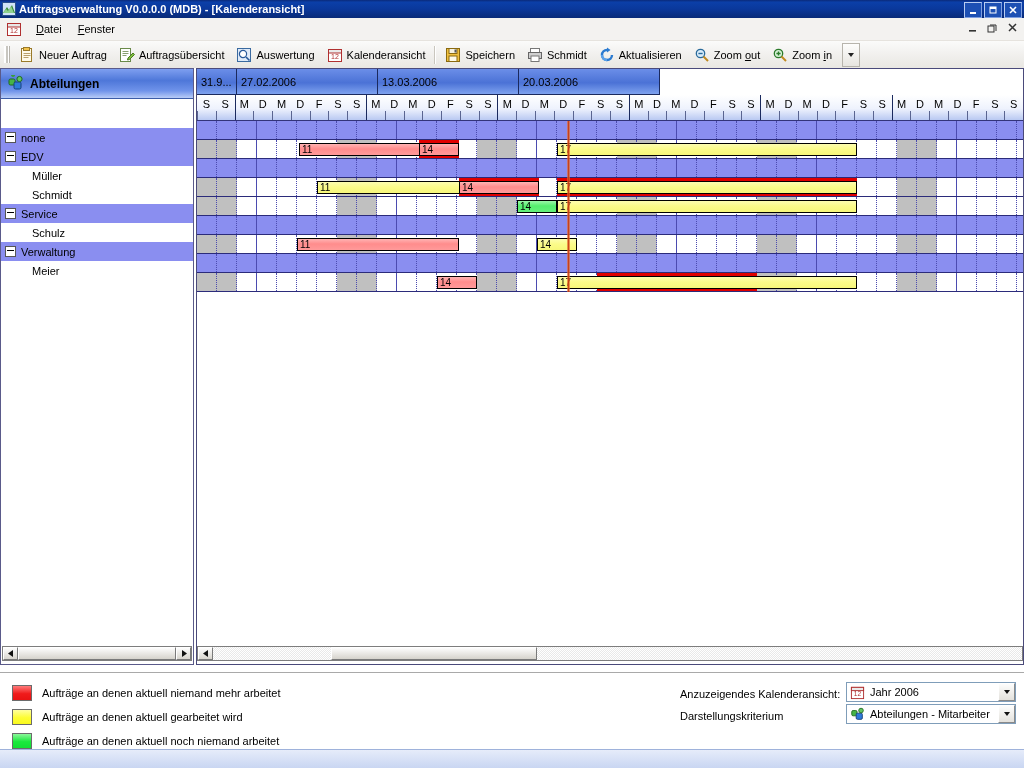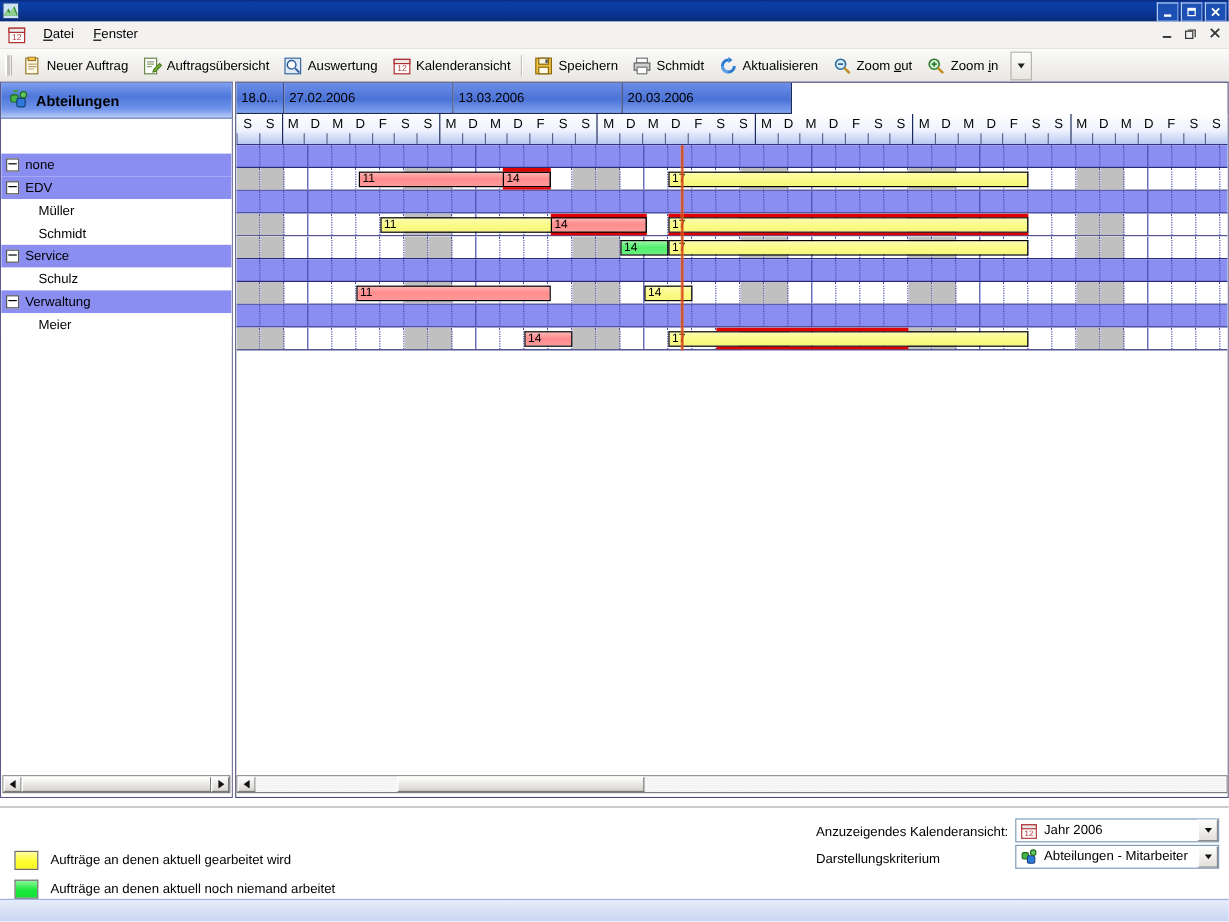--- a/index.html
+++ b/index.html
@@ -157,20 +157,21 @@
 <div class="app">
 
   <div class="titlebar">
     <span class="tb-icon">
       <svg width="14" height="14" viewBox="0 0 14 14">
         <rect x="0.5" y="0.5" width="13" height="13" fill="#cfe3f7" stroke="#2a4f8a"></rect>
         <path d="M1 11 L5 5 L7 8 L10 3 L13 11 Z" fill="#3a8f3a"></path>
         <path d="M1 11 L4 7 L6 9 L9 4 L12 11 Z" fill="#8fd08f"></path>
       </svg>
     </span>
+    <span class="tb-text">Auftragsverwaltung V0.0.0.0 (MDB) - [Kalenderansicht]</span>
     <span class="win-btns">
       <span class="win-btn">
         <svg width="10" height="10">
             <rect x="2" y="7" width="6" height="2" fill="#fff"></rect>
           </svg>
       </span>
       <span class="win-btn">
         <svg width="10" height="10">
             <rect x="2" y="2" width="6" height="6" fill="none" stroke="#fff" stroke-width="1"></rect>
             <rect x="2" y="2" width="6" height="2" fill="#fff"></rect>
@@ -385,21 +386,21 @@
       <span class="sb-btn">
         <svg width="6" height="7">
             <path d="M1 0 L1 7 L6 3.5 Z" fill="#111"></path>
           </svg>
       </span>
     </div>
 
     <div class="gantt">
 
       <div class="g-weeks">
-        <div class="g-week" style="width:40px">18.0...</div>
+        <div class="g-week" style="width:40px">31.9...</div>
         <div class="g-week" style="width:141px">27.02.2006</div>
         <div class="g-week" style="width:141px">13.03.2006</div>
         <div class="g-week" style="width:141px">20.03.2006</div>
       </div>
 
       <div class="g-days" id="dayrow">
           <div class="g-day" style="width: 20px;">S</div>
           <div class="g-day" style="width: 20px;">S</div>
           <div class="g-day wsep" style="width: 20px;">M</div>
           <div class="g-day" style="width: 20px;">D</div>
@@ -872,20 +873,24 @@
         <svg width="6" height="7">
             <path d="M5 0 L5 7 L0 3.5 Z" fill="#111"></path>
           </svg>
       </span>
       <span class="sb-track" style="background:repeating-conic-gradient(#e9e9e9 0% 25%, #ffffff 0% 50%) 0 0/2px 2px;position:relative;">
         <span class="sb-thumb" style="position:absolute;left:118px;top:0;height:100%;width:206px;"></span>
       </span>
     </div>
 
     <div class="legend">
+      <div class="leg-item" style="top:12px">
+        <span class="sw red"></span>
+        <span>Aufträge an denen aktuell niemand mehr arbeitet</span>
+      </div>
       <div class="leg-item" style="top:36px">
         <span class="sw yellow"></span>
         <span>Aufträge an denen aktuell gearbeitet wird</span>
       </div>
       <div class="leg-item" style="top:60px">
         <span class="sw green"></span>
         <span>Aufträge an denen aktuell noch niemand arbeitet</span>
       </div>
 
       <span class="rlabel" style="left:680px;top:15px">Anzuzeigendes Kalenderansicht:</span>

